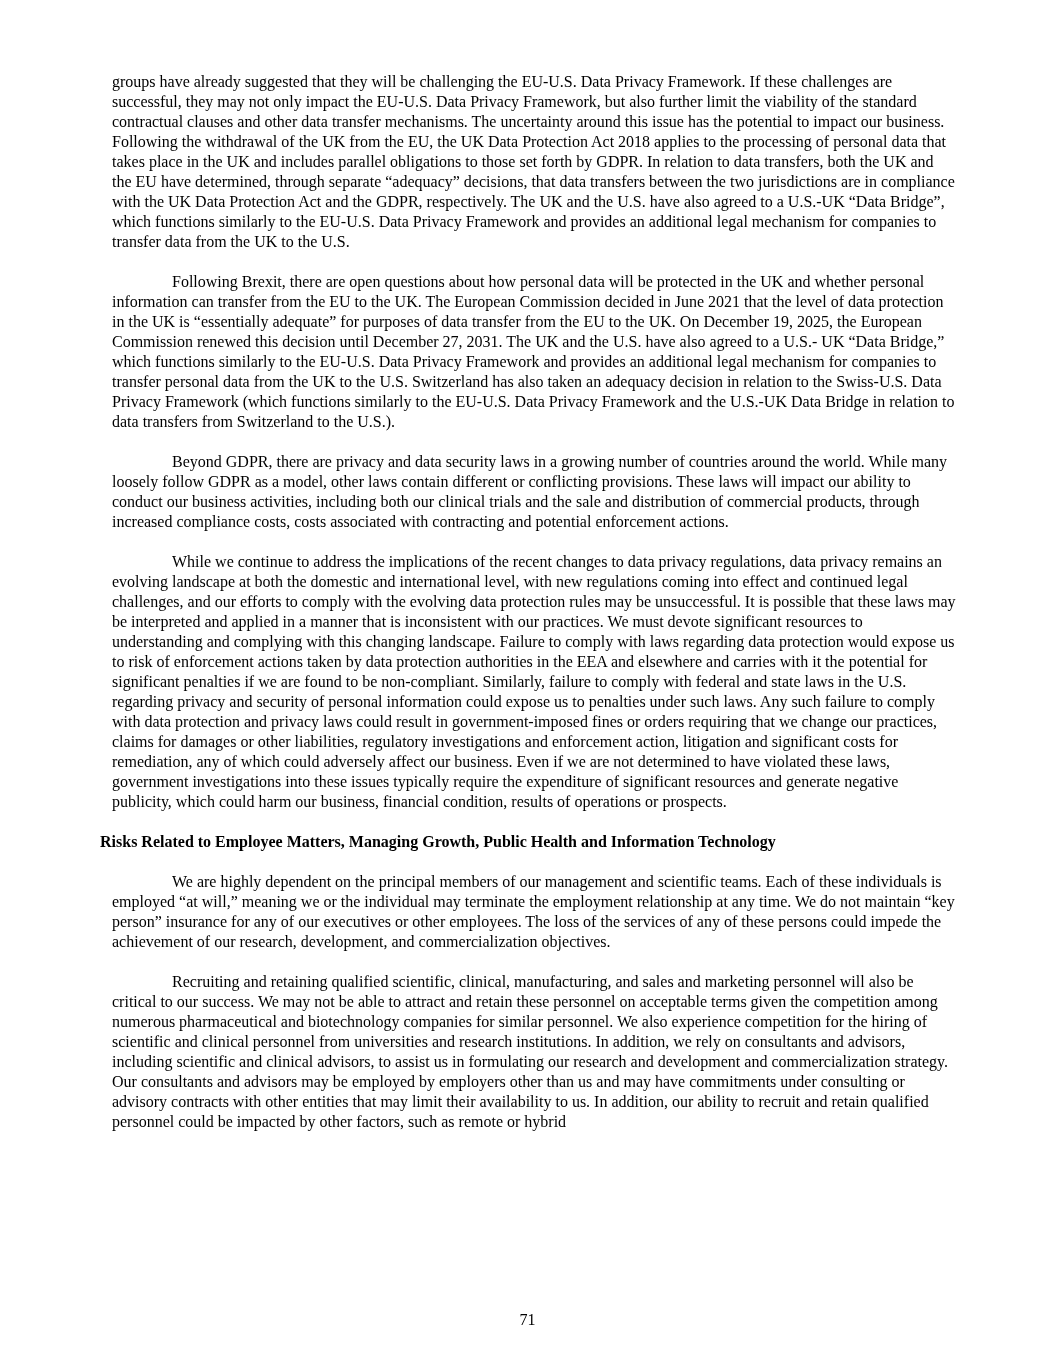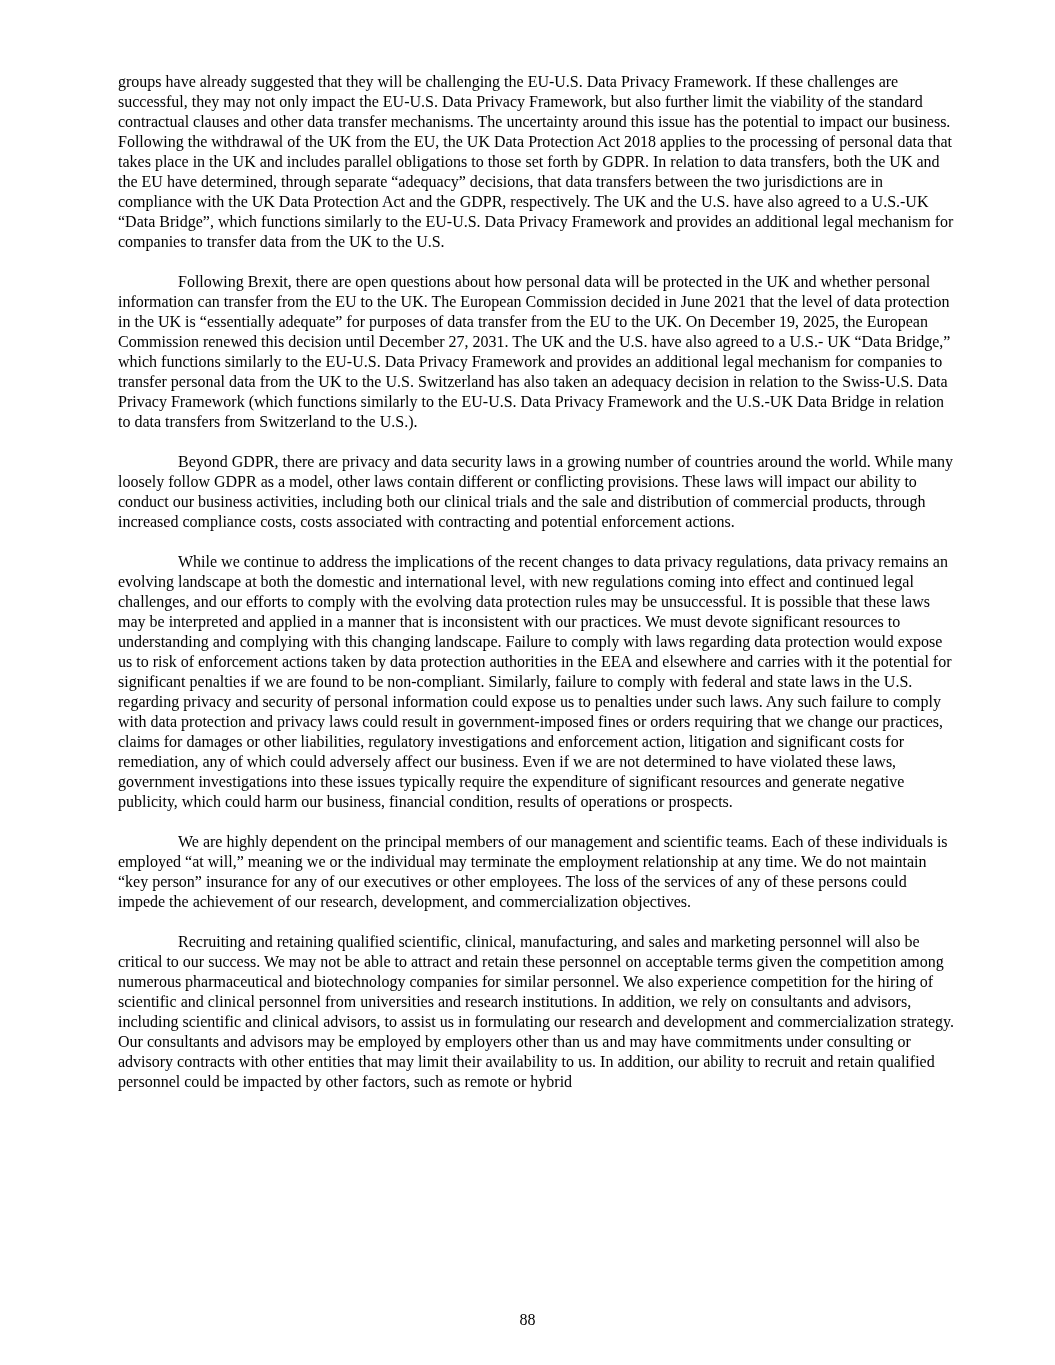--- a/index.html
+++ b/index.html
@@ -19,21 +19,21 @@
     color: #000000;
     box-sizing: border-box;
   }
   .content {
     position: absolute;
     top: 72px;
     left: 100px;
     width: 856px;
   }
   .para {
-    margin: 0 0 20px 18px;
+    margin: 0 0 20px 12px;
     text-align: left;
     font-family: Liberation Serif, serif;
   }
   .para.indent {
     text-indent: 60px;
   }
   .heading {
     margin: 10px 0 20px 0;
     font-weight: bold;
   }
@@ -52,17 +52,18 @@
 </style>
 </head>
 <body>
 
 <div class="page">
   <div class="content">
     <div class="para">groups have already suggested that they will be challenging the EU-U.S. Data Privacy Framework. If these challenges are successful, they may not only impact the EU-U.S. Data Privacy Framework, but also further limit the viability of the standard contractual clauses and other data transfer mechanisms. The uncertainty around this issue has the potential to impact our business. Following the withdrawal of the UK from the EU, the UK Data Protection Act 2018 applies to the processing of personal data that takes place in the UK and includes parallel obligations to those set forth by GDPR. In relation to data transfers, both the UK and the EU have determined, through separate “adequacy” decisions, that data transfers between the two jurisdictions are in compliance with the UK Data Protection Act and the GDPR, respectively. The UK and the U.S. have also agreed to a U.S.-UK “Data Bridge”, which functions similarly to the EU-U.S. Data Privacy Framework and provides an additional legal mechanism for companies to transfer data from the UK to the U.S.</div>
     <div class="para indent">Following Brexit, there are open questions about how personal data will be protected in the UK and whether personal information can transfer from the EU to the UK. The European Commission decided in June 2021 that the level of data protection in the UK is “essentially adequate” for purposes of data transfer from the EU to the UK. On December 19, 2025, the European Commission renewed this decision until December 27, 2031. The UK and the U.S. have also agreed to a U.S.- UK “Data Bridge,” which functions similarly to the EU-U.S. Data Privacy Framework and provides an additional legal mechanism for companies to transfer personal data from the UK to the U.S. Switzerland has also taken an adequacy decision in relation to the Swiss-U.S. Data Privacy Framework (which functions similarly to the EU-U.S. Data Privacy Framework and the U.S.-UK Data Bridge in relation to data transfers from Switzerland to the U.S.).</div>
     <div class="para indent">Beyond GDPR, there are privacy and data security laws in a growing number of countries around the world. While many loosely follow GDPR as a model, other laws contain different or conflicting provisions. These laws will impact our ability to conduct our business activities, including both our clinical trials and the sale and distribution of commercial products, through increased compliance costs, costs associated with contracting and potential enforcement actions.</div>
     <div class="para indent">While we continue to address the implications of the recent changes to data privacy regulations, data privacy remains an evolving landscape at both the domestic and international level, with new regulations coming into effect and continued legal challenges, and our efforts to comply with the evolving data protection rules may be unsuccessful. It is possible that these laws may be interpreted and applied in a manner that is inconsistent with our practices. We must devote significant resources to understanding and complying with this changing landscape. Failure to comply with laws regarding data protection would expose us to risk of enforcement actions taken by data protection authorities in the EEA and elsewhere and carries with it the potential for significant penalties if we are found to be non-compliant. Similarly, failure to comply with federal and state laws in the U.S. regarding privacy and security of personal information could expose us to penalties under such laws. Any such failure to comply with data protection and privacy laws could result in government-imposed fines or orders requiring that we change our practices, claims for damages or other liabilities, regulatory investigations and enforcement action, litigation and significant costs for remediation, any of which could adversely affect our business. Even if we are not determined to have violated these laws, government investigations into these issues typically require the expenditure of significant resources and generate negative publicity, which could harm our business, financial condition, results of operations or prospects.</div>
+    <div class="heading">Risks Related to Employee Matters, Managing Growth, Public Health and Information Technology</div>
     <div class="para indent">We are highly dependent on the principal members of our management and scientific teams. Each of these individuals is employed “at will,” meaning we or the individual may terminate the employment relationship at any time. We do not maintain “key person” insurance for any of our executives or other employees. The loss of the services of any of these persons could impede the achievement of our research, development, and commercialization objectives.</div>
     <div class="para indent">Recruiting and retaining qualified scientific, clinical, manufacturing, and sales and marketing personnel will also be critical to our success. We may not be able to attract and retain these personnel on acceptable terms given the competition among numerous pharmaceutical and biotechnology companies for similar personnel. We also experience competition for the hiring of scientific and clinical personnel from universities and research institutions. In addition, we rely on consultants and advisors, including scientific and clinical advisors, to assist us in formulating our research and development and commercialization strategy. Our consultants and advisors may be employed by employers other than us and may have commitments under consulting or advisory contracts with other entities that may limit their availability to us. In addition, our ability to recruit and retain qualified personnel could be impacted by other factors, such as remote or hybrid</div>
   </div>
-  <div class="footer">88</div>
+  <div class="footer">71</div>
 </div>
 
 </body></html>

